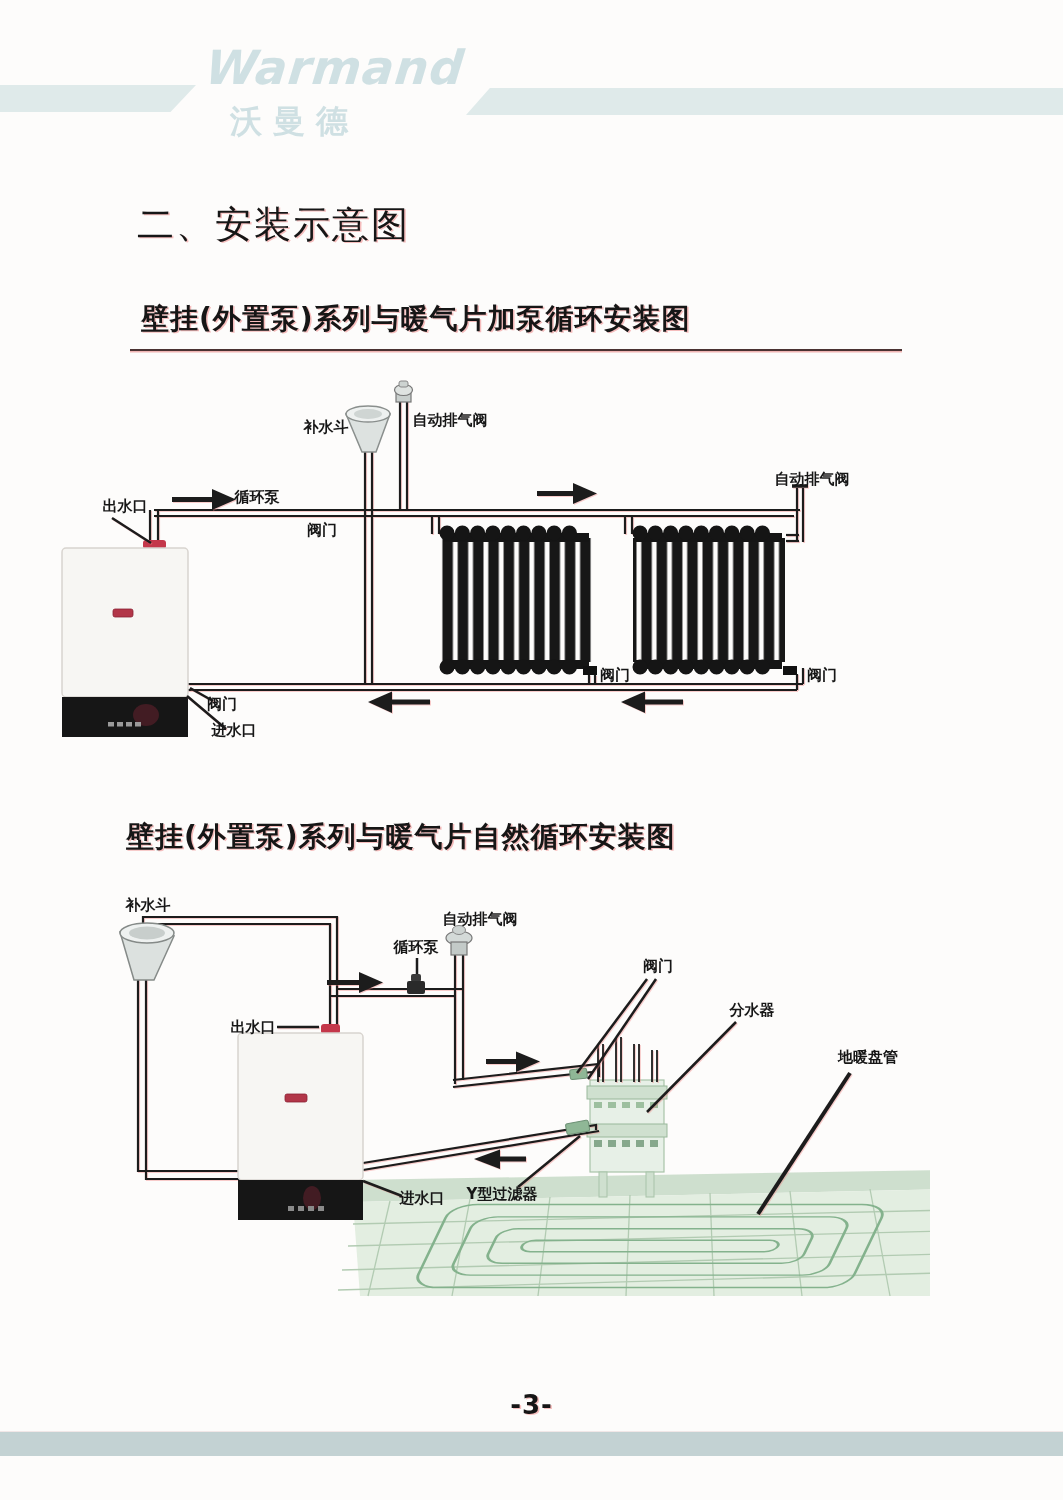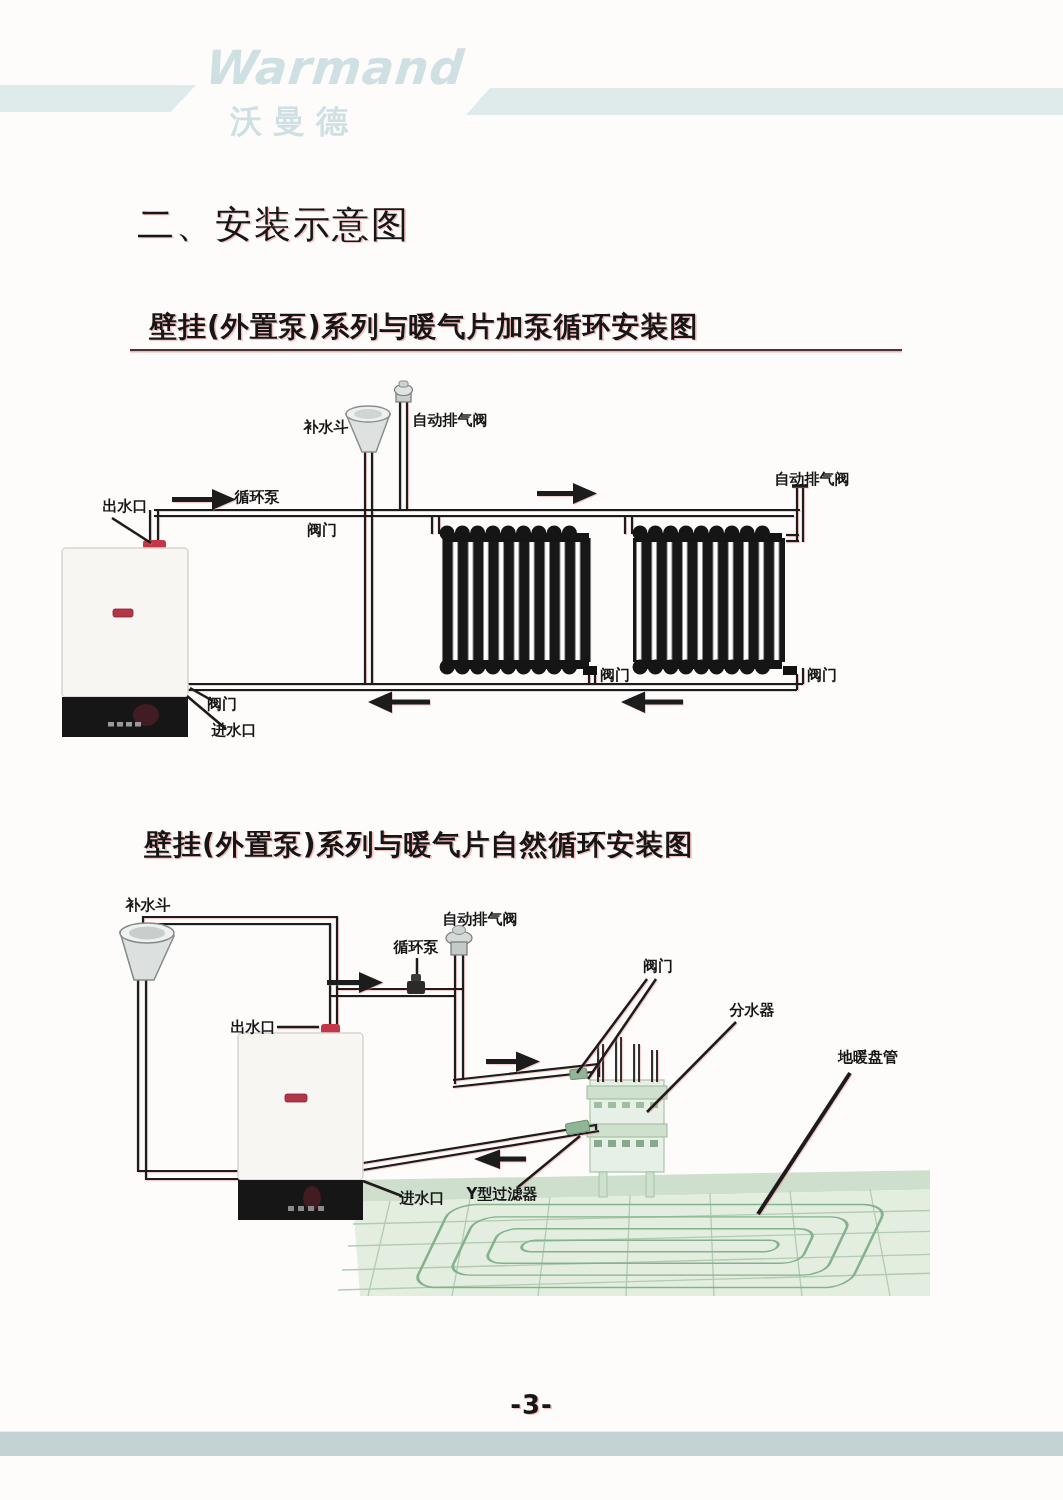--- a/index.html
+++ b/index.html
@@ -24,23 +24,23 @@
     position:absolute; left:230px; top:100px;
     font-size:32px; font-weight:bold;
     color:var(--brand-blue,#cfe0e3); letter-spacing:11px;
   }
   
   .h-shadow { text-shadow:1.5px 1px 0 rgba(235,110,110,0.45); }
   h1.section-title {
     position:absolute; left:137px; top:200px; margin:0;
     font-size:37px; font-weight:normal; letter-spacing:2px;
   }
-  h2.fig-title { position:absolute; margin:12px; font-size:28px; font-weight:bold; letter-spacing:1px; }
+  h2.fig-title { position:absolute; margin:4px; font-size:28px; font-weight:bold; letter-spacing:1px; }
   .fig1-title { left:137px; top:296px; }
-  .fig2-title { left:132px; top:814px; }
+  .fig2-title { left:122px; top:814px; }
   .rule1 {
     position:absolute; left:130px; top:349px; width:772px; height:2px;
     background:#4a3232; box-shadow:0 1.5px 0 rgba(230,120,120,.55);
   }
   
   .d1 { position:absolute; left:50px; top:372px; }
   .d2 { position:absolute; left:50px; top:872px; }
   .pipes, .ptr, .arr { filter:drop-shadow(1.5px 1px 0 rgba(240,130,130,0.40)); }
   text.lbl {
     font-family:"DejaVu Sans", sans-serif;

